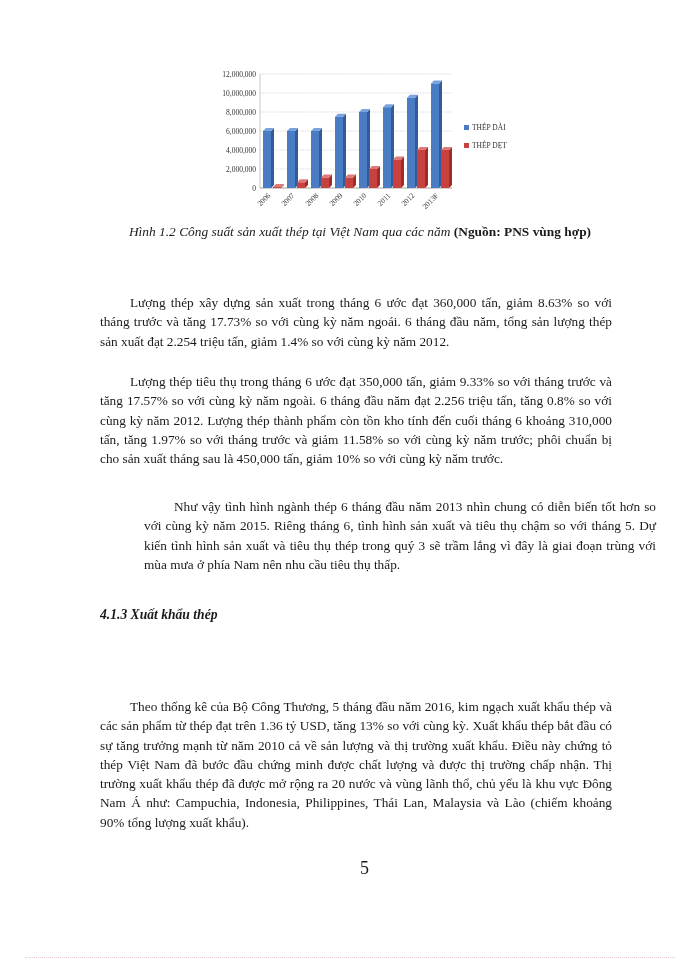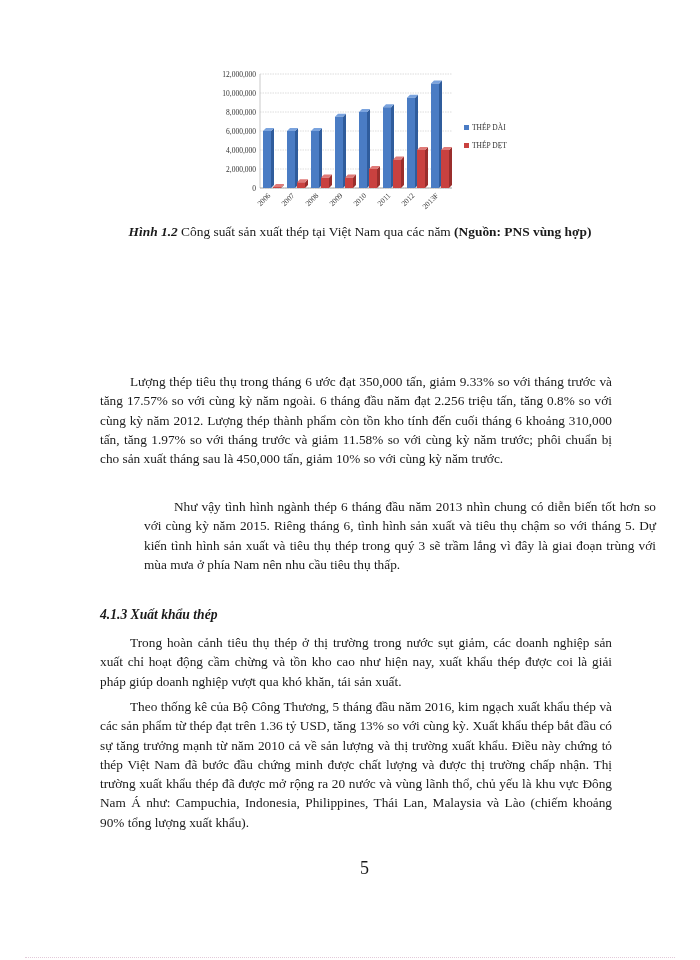--- a/index.html
+++ b/index.html
@@ -2,22 +2,22 @@
 <html><head>
 <meta charset="utf-8">
 <style>
   html, body { margin:0; padding:0; background:#ffffff; }
   body { width:700px; height:960px; position:relative; overflow:hidden;
          font-family:"Liberation Serif", "DejaVu Serif", serif; color:#1a1a1a; }
   .page { position:absolute; left:0; top:0; width:700px; height:960px; }
   .chart { position:absolute; left:196px; top:66px; width:330px; height:150px; }
   .caption { position:absolute; left:100px; top:222px; width:520px; text-align:center;
              font-size:13.4px; line-height:19px; }
-  .caption .b { font-weight:bold; font-style:italic; }
-  .caption .i { }
+  .caption .b { font-weight:normal; font-style:italic; }
+  .caption .i { font-style:italic; }
   .caption .src { font-weight:bold; }
   .heading { position:absolute; left:100px; font-size:13.6px; font-weight:bold; font-style:italic; }
   .para { position:absolute; left:100px; width:512px; font-size:13.3px; line-height:19.3px;
           text-align:justify; text-indent:30px; margin:0; }
   .pagenum { position:absolute; left:360px; top:858px; font-size:18px; }
   .footer-line { position:absolute; left:25px; top:957px; width:650px; border-top:1px dotted #e3c9d9; }
 </style>
 </head>
 <body>
 
@@ -104,23 +104,23 @@
       </g>
   </svg>
 
   <div class="caption">
     <span class="b">Hình 1.2</span>
     <span class="i">Công suất sản xuất thép tại Việt Nam qua các năm</span>
     <span class="src">(Nguồn: PNS vùng hợp)</span>
   </div>
 
 
+  <p class="para" style="top:293px;">Lượng thép xây dựng sản xuất trong tháng 6 ước đạt 360,000 tấn, giảm 8.63% so với tháng trước và tăng 17.73% so với cùng kỳ năm ngoái. 6 tháng đầu năm, tổng sản lượng thép sản xuất đạt 2.254 triệu tấn, giảm 1.4% so với cùng kỳ năm 2012.</p>
   <p class="para" style="top:372px;">Lượng thép tiêu thụ trong tháng 6 ước đạt 350,000 tấn, giảm 9.33% so với tháng trước và tăng 17.57% so với cùng kỳ năm ngoài. 6 tháng đầu năm đạt 2.256 triệu tấn, tăng 0.8% so với cùng kỳ năm 2012. Lượng thép thành phẩm còn tồn kho tính đến cuối tháng 6 khoảng 310,000 tấn, tăng 1.97% so với tháng trước và giảm 11.58% so với cùng kỳ năm trước; phôi chuẩn bị cho sản xuất tháng sau là 450,000 tấn, giảm 10% so với cùng kỳ năm trước.</p>
   <p class="para" style="top:497px;margin-left:44px;">Như vậy tình hình ngành thép 6 tháng đầu năm 2013 nhìn chung có diễn biến tốt hơn so với cùng kỳ năm 2015. Riêng tháng 6, tình hình sản xuất và tiêu thụ chậm so với tháng 5. Dự kiến tình hình sản xuất và tiêu thụ thép trong quý 3 sẽ trầm lắng vì đây là giai đoạn trùng với mùa mưa ở phía Nam nên nhu cầu tiêu thụ thấp.</p>
 
   <div class="heading" style="top:607px;font-style:italic;">4.1.3 Xuất khẩu thép</div>
 
-  <p class="para" style="top:633px;">Trong hoàn cảnh tiêu thụ thép ở thị trường trong nước sụt giảm, các doanh nghiệp sản xuất chỉ hoạt động cầm chừng và tồn kho cao như hiện nay, xuất khẩu thép được coi là giải pháp giúp doanh nghiệp vượt qua khó khăn, tái sản xuất.</p>
   <p class="para" style="top:697px;">Theo thống kê của Bộ Công Thương, 5 tháng đầu năm 2016, kim ngạch xuất khẩu thép và các sản phẩm từ thép đạt trên 1.36 tỷ USD, tăng 13% so với cùng kỳ. Xuất khẩu thép bắt đầu có sự tăng trưởng mạnh từ năm 2010 cả về sản lượng và thị trường xuất khẩu. Điều này chứng tỏ thép Việt Nam đã bước đầu chứng minh được chất lượng và được thị trường chấp nhận. Thị trường xuất khẩu thép đã được mở rộng ra 20 nước và vùng lãnh thổ, chủ yếu là khu vực Đông Nam Á như: Campuchia, Indonesia, Philippines, Thái Lan, Malaysia và Lào (chiếm khoảng 90% tổng lượng xuất khẩu).</p>
 
   <div class="pagenum">5</div>
   <div class="footer-line"></div>
 </div>
 
 </body></html>

